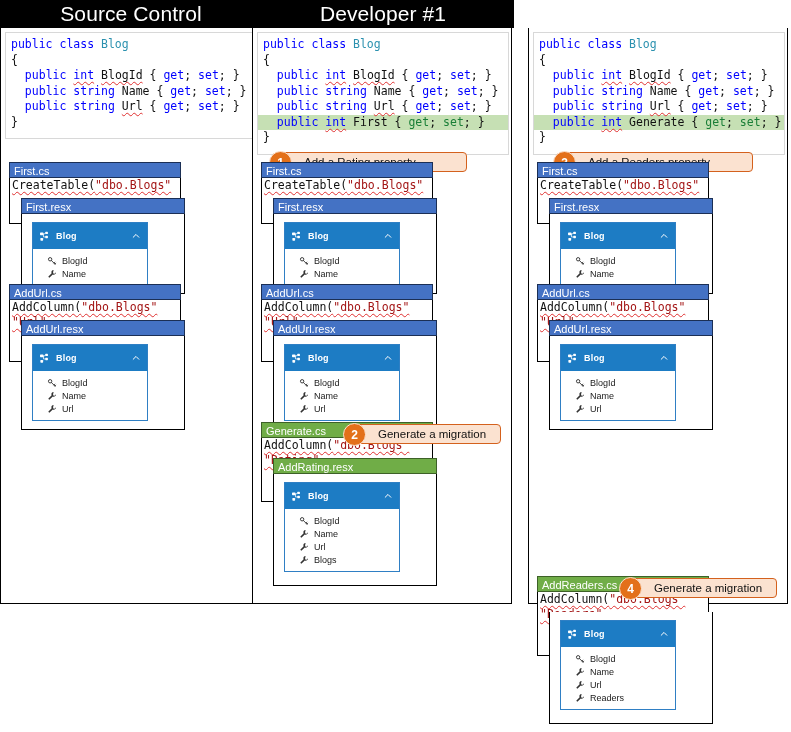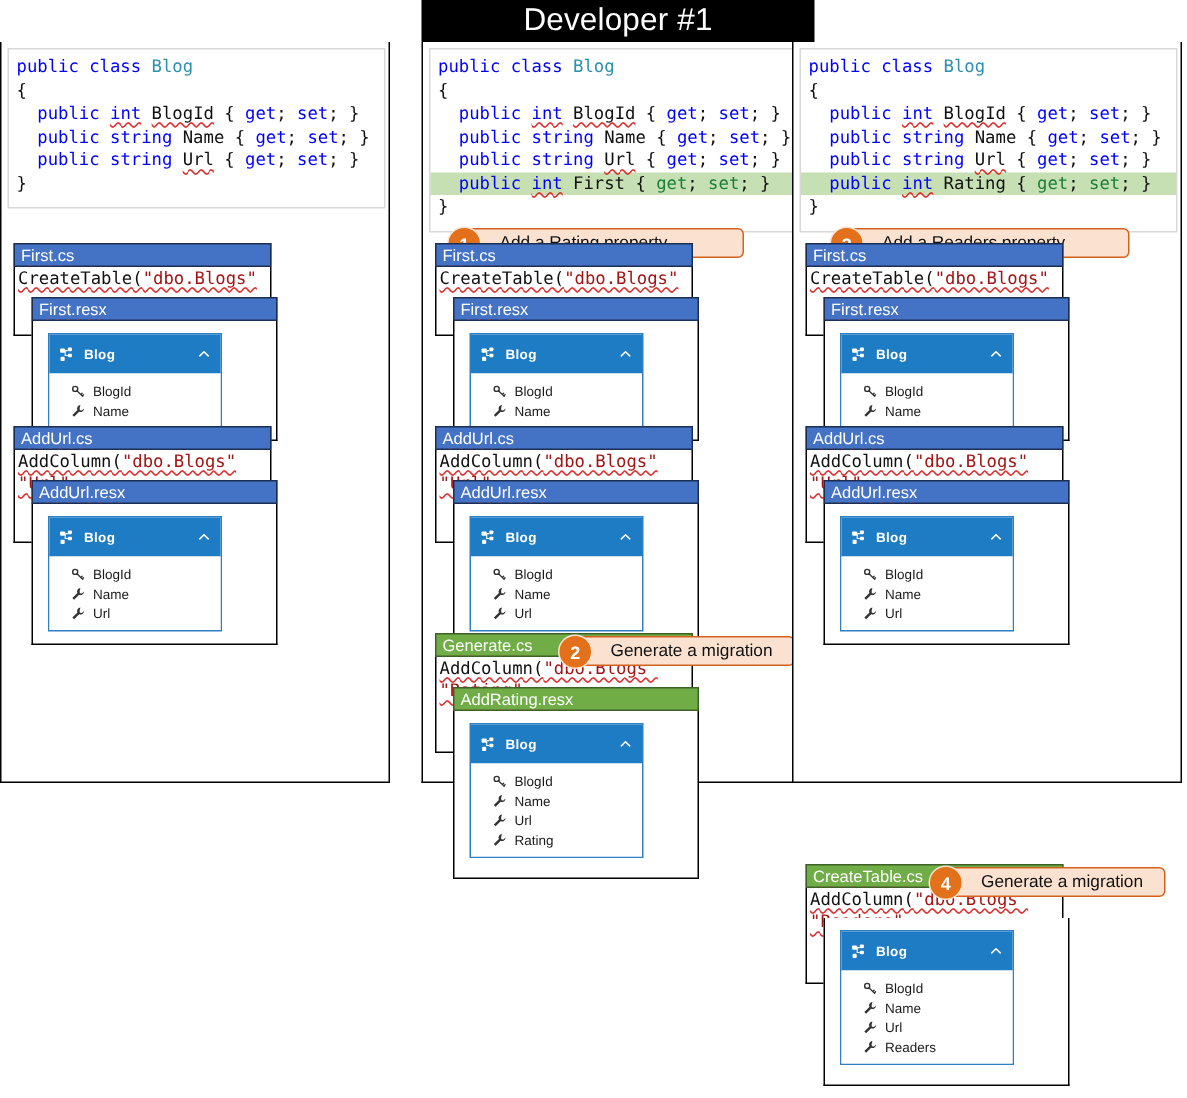--- a/index.html
+++ b/index.html
@@ -7,34 +7,34 @@
     width:791px;height:732px;
     font-family:"Liberation Sans", sans-serif;
     -webkit-font-smoothing:antialiased;
     overflow:hidden;
   }
   .board{position:relative;width:791px;height:732px;background:#fff;}
 
   
   .col{position:absolute;top:0;width:262px;height:732px;}
   .col.c1{left:0;}
-  .col.c2{left:281px;}
+  .col.c2{left:252px;}
   .col.c3{left:528px;}
 
   .col-header{
     position:absolute;left:0;top:0;width:262px;height:28px;
     background:#000;color:#fff;
     font-size:21px;line-height:28px;text-align:center;
     font-family:"Liberation Sans", sans-serif;
     letter-spacing:.1px;
     white-space:nowrap;
   }
 
   .col-body{
-    position:absolute;left:0;top:28px;width:260px;height:494px;
+    position:absolute;left:0;top:28px;width:260px;height:576px;
     border:1px solid #000;border-top:none;
     background:#fff;
     box-sizing:border-box;
   }
 
   
   .code-panel{
     position:absolute;left:4px;top:4px;width:252px;
     border:1px solid #d8d8d8;
     background:#fff;
@@ -67,21 +67,20 @@
   .fcard .bar{
     height:16px;
     box-sizing:border-box;
     padding:0 0 0 4px;
     font-size:11px;line-height:16px;
     color:#fff;
     white-space:nowrap;
     overflow:hidden;
   }
   .fcard .bar span{
-    text-decoration:underline;
     text-decoration-style:wavy;
     text-decoration-color:#d83b3b;
     text-decoration-thickness:1px;
     text-underline-offset:2px;
   }
   .bar.blue{background:#4472c4;border:1px solid #1b2f55;}
   .bar.green{background:#70ad47;border:1px solid #3d6127;}
   .fcard .body{
     border:1px solid #000;border-top:none;
     background:#fff;
@@ -140,20 +139,21 @@
     font-size:12px;font-weight:bold;
     display:flex;align-items:center;justify-content:center;
     box-sizing:border-box;
   }
 </style>
 </head>
 <body>
 
 <div class="board">
     <div class="col c1">
+      <div class="col-header">Source Control</div>
       <div class="col-body">
         <div class="code-panel">
           <div class="code-line"><span class="kw">public </span><span class="kw">class </span><span class="ty">Blog</span></div>
           <div class="code-line"><span>{</span></div>
           <div class="code-line"><span>  </span><span class="kw">public</span><span> </span><span class="kw sq">int</span><span> </span><span class="sq">BlogId</span><span> { </span><span class="kw">get</span><span>; </span><span class="kw">set</span><span>; }</span></div>
           <div class="code-line"><span>  </span><span class="kw">public</span><span> </span><span class="kw">string</span><span> Name { </span><span class="kw">get</span><span>; </span><span class="kw">set</span><span>; }</span></div>
           <div class="code-line"><span>  </span><span class="kw">public</span><span> </span><span class="kw">string</span><span> </span><span class="sq">Url</span><span> { </span><span class="kw">get</span><span>; </span><span class="kw">set</span><span>; }</span></div>
           <div class="code-line"><span>}</span></div>
         </div>
         <div class="fcard" style="left: 8px; top: 134px; width: 172px;">
@@ -402,42 +402,42 @@
                   <div class="ent-row">
                     <svg width="10" height="10" viewBox="0 0 16 16">
                       <path d="M10.6 1.6 a3.6 3.6 0 0 0 -3.2 5.3 L2 12.3 l1.8 1.8 L9.2 8.7 A3.6 3.6 0 0 0 14.4 5.3 L12.2 7.5 L10 7.2 L9.7 5 Z" fill="#333333"></path>
                     </svg>
                     <span class="lbl">Url</span>
                   </div>
                   <div class="ent-row">
                     <svg width="10" height="10" viewBox="0 0 16 16">
                       <path d="M10.6 1.6 a3.6 3.6 0 0 0 -3.2 5.3 L2 12.3 l1.8 1.8 L9.2 8.7 A3.6 3.6 0 0 0 14.4 5.3 L12.2 7.5 L10 7.2 L9.7 5 Z" fill="#333333"></path>
                     </svg>
-                    <span class="lbl">Rating</span>
+                    <span class="lbl">Blogs</span>
                   </div>
                 </div>
               </div>
             </div>
           </div>
         </div>
         <div class="callout" style="left: 98px; top: 396px; width: 150px;">
           <div class="num">2</div>
           <span>Generate a migration</span>
         </div>
       </div>
     </div>
     <div class="col c3">
       <div class="col-body">
         <div class="code-panel">
           <div class="code-line"><span class="kw">public </span><span class="kw">class </span><span class="ty">Blog</span></div>
           <div class="code-line"><span>{</span></div>
           <div class="code-line"><span>  </span><span class="kw">public</span><span> </span><span class="kw sq">int</span><span> </span><span class="sq">BlogId</span><span> { </span><span class="kw">get</span><span>; </span><span class="kw">set</span><span>; }</span></div>
           <div class="code-line"><span>  </span><span class="kw">public</span><span> </span><span class="kw">string</span><span> Name { </span><span class="kw">get</span><span>; </span><span class="kw">set</span><span>; }</span></div>
           <div class="code-line"><span>  </span><span class="kw">public</span><span> </span><span class="kw">string</span><span> </span><span class="sq">Url</span><span> { </span><span class="kw">get</span><span>; </span><span class="kw">set</span><span>; }</span></div>
-          <div class="code-line hl"><span>  </span><span class="kw">public</span><span> </span><span class="kw sq">int</span><span> Rating { </span><span class="acc">get</span><span>; </span><span class="acc">set</span><span>; }</span></div>
+          <div class="code-line hl"><span>  </span><span class="kw">public</span><span> </span><span class="kw sq">int</span><span> Generate { </span><span class="acc">get</span><span>; </span><span class="acc">set</span><span>; }</span></div>
           <div class="code-line"><span>}</span></div>
         </div>
         <div class="callout" style="left: 32px; top: 124px; width: 192px;">
           <div class="num">3</div>
           <span>Add a Readers property</span>
         </div>
         <div class="fcard" style="left: 8px; top: 134px; width: 172px;">
           <div class="bar blue"><span>First.cs</span></div>
           <div class="body" style="height: 46px;">
             <div class="code-line"><span class="sq">CreateTable(</span><span class="str sq">"dbo.Blogs"</span></div>
@@ -524,21 +524,21 @@
                       <path d="M10.6 1.6 a3.6 3.6 0 0 0 -3.2 5.3 L2 12.3 l1.8 1.8 L9.2 8.7 A3.6 3.6 0 0 0 14.4 5.3 L12.2 7.5 L10 7.2 L9.7 5 Z" fill="#333333"></path>
                     </svg>
                     <span class="lbl">Url</span>
                   </div>
                 </div>
               </div>
             </div>
           </div>
         </div>
         <div class="fcard" style="left: 8px; top: 548px; width: 172px;">
-          <div class="bar green"><span>CreateTable.cs</span></div>
+          <div class="bar green"><span>AddReaders.cs</span></div>
           <div class="body" style="height: 64px;">
             <div class="code-line"><span class="sq">AddColumn(</span><span class="str sq">"dbo.Blogs"</span></div>
             <div class="code-line"><span class="str sq">"Readers",</span></div>
           </div>
         </div>
         <div class="fcard" style="left: 20px; top: 584px; width: 164px;">
           <div class="body" style="height: 112px;">
             <div class="ent-inner">
               <div class="ent-box">
                 <div class="ent-head">

